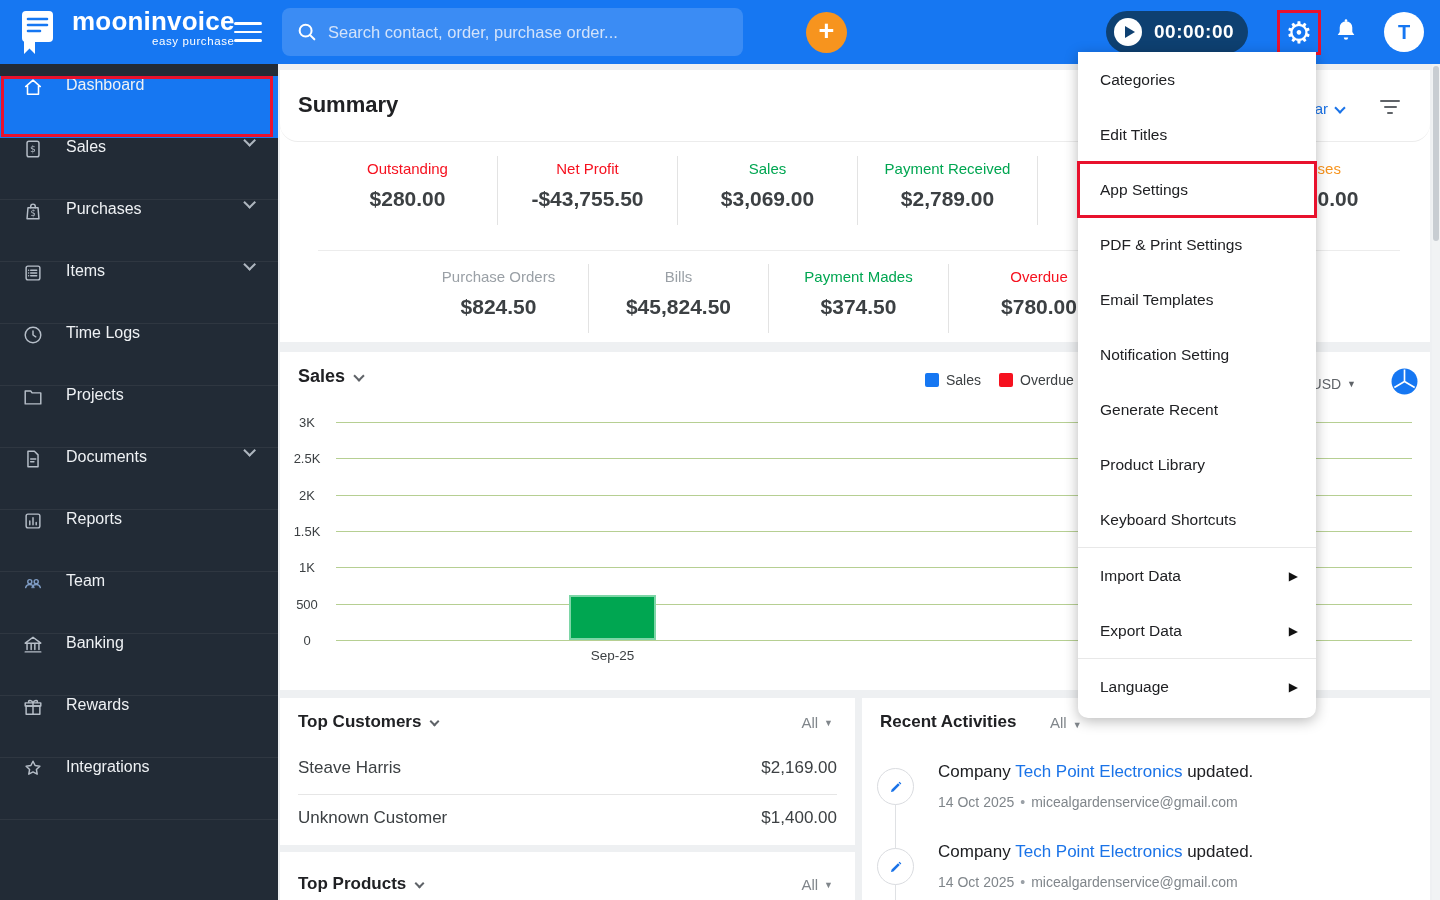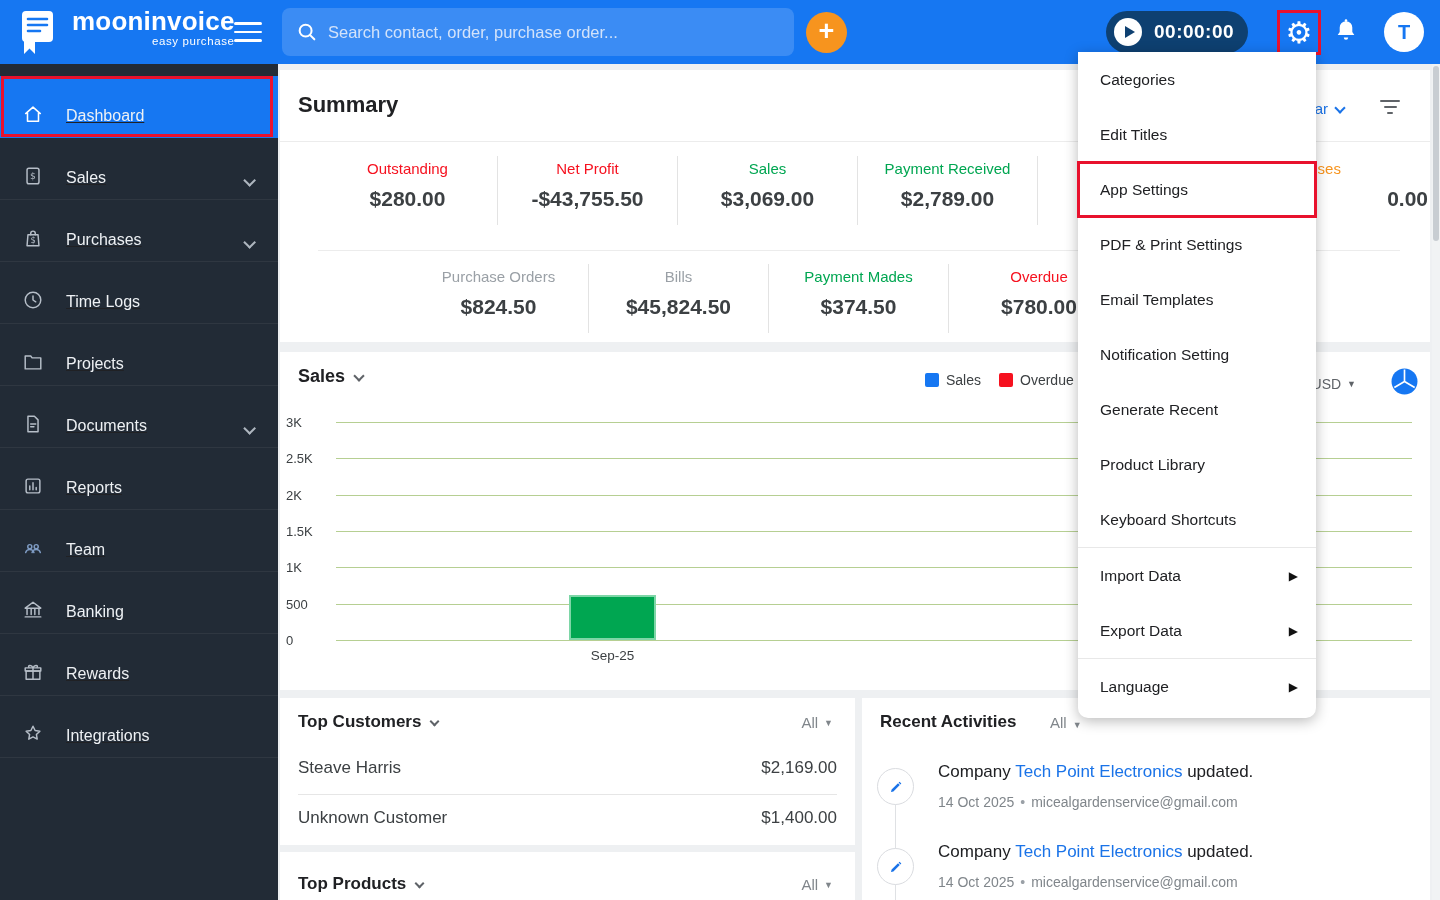--- a/index.html
+++ b/index.html
@@ -7,84 +7,84 @@
   body { font-family:"Liberation Sans", sans-serif; background:#eef0f2; position:relative; color:#202124; }
 
   
   .topbar { position:absolute; left:0; top:0; width:1440px; height:64px; background:#1677f2; z-index:10; }
   .logo { position:absolute; left:14px; top:8px; display:flex; align-items:flex-start; }
   .logo-text { margin-left:8px; color:#fff; }
   .brand { font-size:26px; font-weight:bold; letter-spacing:.2px; line-height:26px; }
   .tagline { font-size:11.5px; text-align:right; margin-top:1px; letter-spacing:.6px; }
   .hamburger { position:absolute; left:234px; top:22px; width:28px; cursor:pointer; }
   .hamburger div { height:2.5px; background:#fff; margin-bottom:6px; border-radius:2px; }
-  .searchbox { position:absolute; left:282px; top:8px; width:512px; height:48px; background:rgba(255,255,255,.16); border-radius:8px; display:flex; align-items:center; padding:0 14px; }
+  .searchbox { position:absolute; left:282px; top:8px; width:461px; height:48px; background:rgba(255,255,255,.16); border-radius:8px; display:flex; align-items:center; padding:0 14px; }
   .searchbox input { flex:1; background:transparent; border:none; outline:none; color:#fff; font-size:16.5px; font-family:"Liberation Sans",sans-serif; margin-left:10px; }
   .searchbox input::placeholder { color:#d3e3fa; }
   .plus-btn { position:absolute; left:806px; top:12px; width:41px; height:41px; border-radius:50%; background:#f7941e; color:#fff; font-size:27px; line-height:38px; text-align:center; font-weight:bold; cursor:pointer; }
   .timer { position:absolute; left:1106px; top:11px; width:142px; height:42px; border-radius:21px; background:#0e4071; display:flex; align-items:center; padding:0 8px; }
   .play-btn { width:28px; height:28px; border-radius:50%; background:#fff; position:relative; cursor:pointer; }
   .play-btn::after { content:""; position:absolute; left:11px; top:8px; border-left:10px solid #0e4071; border-top:6px solid transparent; border-bottom:6px solid transparent; }
   .timer-text { color:#fff; font-size:19px; font-weight:bold; margin-left:12px; letter-spacing:.5px; }
   .gear-wrap { position:absolute; left:1277px; top:10px; width:44px; height:45px; border:3px solid #e8112d; display:flex; align-items:center; justify-content:center; z-index:60; }
   .gear { color:#fff; font-size:30px; line-height:30px; cursor:pointer; }
   .bell { position:absolute; left:1334px; top:18px; cursor:pointer; }
   .avatar { position:absolute; left:1384px; top:12px; width:40px; height:40px; border-radius:50%; background:#fff; color:#1677f2; font-size:20px; font-weight:bold; text-align:center; line-height:40px; cursor:pointer; }
 
   
   .sidebar { position:absolute; left:0; top:64px; width:278px; height:836px; background:#222b36; z-index:20; }
   .side-list { position:absolute; top:12px; left:0; right:0; }
-  .side-item { height:62px; display:flex; align-items:flex-end; padding:0 22px 12px 22px; border-bottom:1px solid rgba(255,255,255,.06); cursor:pointer; position:relative;text-decoration:underline; }
+  .side-item { height:62px; display:flex; align-items:flex-start; padding:0 22px 0 22px; border-bottom:1px solid rgba(255,255,255,.06); cursor:pointer; position:relative; }
   .side-item .s-label { color:#eef1f4; font-size:16px; margin-left:22px; }
   .side-item.active { background:#1677f2; border-bottom-color:transparent; }
   .s-chev { position:absolute; right:26px; width:9px; height:9px; border-right:2px solid #aeb6bf; border-bottom:2px solid #aeb6bf; transform:rotate(45deg) translateY(-3px); }
   .anno-dash { position:absolute; left:1px; top:12px; width:272px; height:61px; border:3px solid #e8112d; z-index:30; pointer-events:none; }
   .side-foot { position:absolute; bottom:0; left:0; right:0; height:65px; border-top:1px solid rgba(255,255,255,.14); }
   .foot-btn { position:absolute; top:13px; height:38px; border:none; border-radius:6px; background:#1677f2; color:#fff; font-size:15px; font-weight:bold; font-family:"Liberation Sans",sans-serif; cursor:pointer; }
   .btn-help { left:16px; width:96px; }
   .btn-chat { left:129px; width:124px; }
 
   
   .main { position:absolute; left:278px; top:64px; width:1162px; height:836px; background:#eef0f2; }
   .card { position:absolute; background:#fff; }
   .scrollbar { position:absolute; right:0; top:0; bottom:0; width:8px; background:#f1f3f4; z-index:5; }
   .scroll-thumb { position:absolute; top:2px; left:1px; width:6px; height:175px; background:#c8cdd2; border-radius:3px; }
 
   
   .summary-card { left:2px; top:6px; width:1150px; height:272px; }
-  .card-head { height:72px; border-bottom:1px solid #ececec; position:relative; }
+  .card-head { height:72px; border-bottom:1px solid #ececec; position:relative;border-radius:18px; }
   .summary-title { position:absolute; left:18px; top:22px; font-size:22px; font-weight:bold; color:#202124; }
   .period { position:absolute; right:86px; top:30px; color:#1a73e8; font-size:15px; cursor:pointer; }
   .period .caret { margin-left:8px; position:relative; top:-2px; }
   .filter-icon { position:absolute; right:30px; top:30px; width:20px; cursor:pointer; }
   .filter-icon div { height:2px; background:#5f6368; margin:0 auto 4px; border-radius:1px; }
   .sum-row { position:absolute; left:0; display:flex; }
   .sum-row1 { top:86px; padding-left:38px; }
   .sum-row2 { top:194px; padding-left:129px; }
   .sum-col { width:180px; text-align:center; padding:4px 0 14px; }
   .sum-col.sep { border-right:1px solid #e3e3e3; }
   .sum-label { font-size:15px; margin-bottom:10px; }
   .sum-value { font-size:21px; font-weight:bold; color:#3c4043;margin-top:9px; }
-  .shift-r { transform:translateX(30px);text-align:right; }
+  .shift-r { transform:translateX(30px); }
   .row-sep { position:absolute; left:38px; right:30px; top:180px; height:1px; background:#ececec; }
   .c-red { color:#f6111f; } .c-green { color:#00a651; } .c-gray { color:#9aa0a6; } .c-orange { color:#f7941e; }
 
   
   .sales-card { left:2px; top:288px; width:1150px; height:338px; }
   .sales-title { position:absolute; left:18px; top:14px; font-size:18px; font-weight:bold; }
   .sales-title .caret { border-color:#5f6368; margin-left:10px; position:relative; top:-2px; }
   .legend { position:absolute; left:645px; top:20px; display:flex; gap:18px; align-items:center; }
   .legend-item { display:flex; align-items:center; gap:7px; font-size:14px; color:#3c4043; }
   .legend-swatch { width:14px; height:14px; border-radius:2px; }
   .sw-sales { background:#1677f2; } .sw-overdue { background:#f6111f; } .sw-paid { background:#00a651; }
   .currency { position:absolute; right:74px; top:24px; font-size:14px; color:#5f6368; cursor:pointer; }
   .currency .tri { font-size:9px; position:relative; top:-2px; margin-left:6px; }
   .pie-icon { position:absolute; right:12px; top:16px; cursor:pointer; }
   .gl { position:absolute; left:56px; right:18px; height:1px; background:#b6cf92; }
-  .ytick { position:absolute; left:6px; width:42px; text-align:left; font-size:13px; color:#3c4043; }
+  .ytick { position:absolute; left:6px; width:42px; text-align:center; font-size:13px; color:#3c4043; }
   .bar-paid { position:absolute; left:289px; width:87px; background:#00a651; border:2px solid #7ed6a7; }
   .xlabel { position:absolute; left:289px; width:87px; top:296px; text-align:center; font-size:13.5px; color:#3c4043; }
 
   
   .customers-card { left:2px; top:634px; width:575px; height:147px; }
   .products-card { left:2px; top:788px; width:575px; height:112px; }
   .recent-card { left:584px; top:634px; width:568px; height:266px; }
   .mini-head { position:absolute; left:18px; top:14px; font-size:17px; font-weight:bold; }
   .mini-head .caret { border-color:#5f6368; margin-left:10px; position:relative; top:-2px; width:7px; height:7px; }
   .all-filter { position:absolute; right:22px; top:16px; color:#80868b; font-size:15px; cursor:pointer; }
@@ -174,20 +174,28 @@
       <svg width="22" height="22" viewBox="0 0 24 24" fill="none" stroke="#b6bec8" stroke-width="1.6" stroke-linecap="round" stroke-linejoin="round">
           <path d="M6.5 8.5h11l1 12h-13z"></path>
           <path d="M9.5 8.5V7a2.5 2.5 0 0 1 5 0v1.5"></path>
           <text x="12" y="17.5" text-anchor="middle" font-size="9" fill="#b6bec8" stroke="none" font-family="DejaVu Sans">$</text>
         </svg>
       <span class="s-label">Purchases</span>
       <span class="s-chev"></span>
     </div>
     <div class="side-item">
       <svg width="22" height="22" viewBox="0 0 24 24" fill="none" stroke="#b6bec8" stroke-width="1.6" stroke-linecap="round" stroke-linejoin="round">
+          <rect x="4.5" y="4.5" width="15" height="15" rx="2"></rect>
+          <path d="M9.5 9h6.5M9.5 12h6.5M9.5 15h6.5M7.2 9h.01M7.2 12h.01M7.2 15h.01"></path>
+        </svg>
+      <span class="s-label">Items</span>
+      <span class="s-chev"></span>
+    </div>
+    <div class="side-item">
+      <svg width="22" height="22" viewBox="0 0 24 24" fill="none" stroke="#b6bec8" stroke-width="1.6" stroke-linecap="round" stroke-linejoin="round">
           <circle cx="12" cy="12" r="8.5"></circle>
           <path d="M12 7.5V12l3 2"></path>
         </svg>
       <span class="s-label">Time Logs</span>
     </div>
     <div class="side-item">
       <svg width="22" height="22" viewBox="0 0 24 24" fill="none" stroke="#b6bec8" stroke-width="1.6" stroke-linecap="round" stroke-linejoin="round">
           <path d="M3.5 19.5v-14h6l1.5 2h9.5v12z"></path>
         </svg>
       <span class="s-label">Projects</span>

